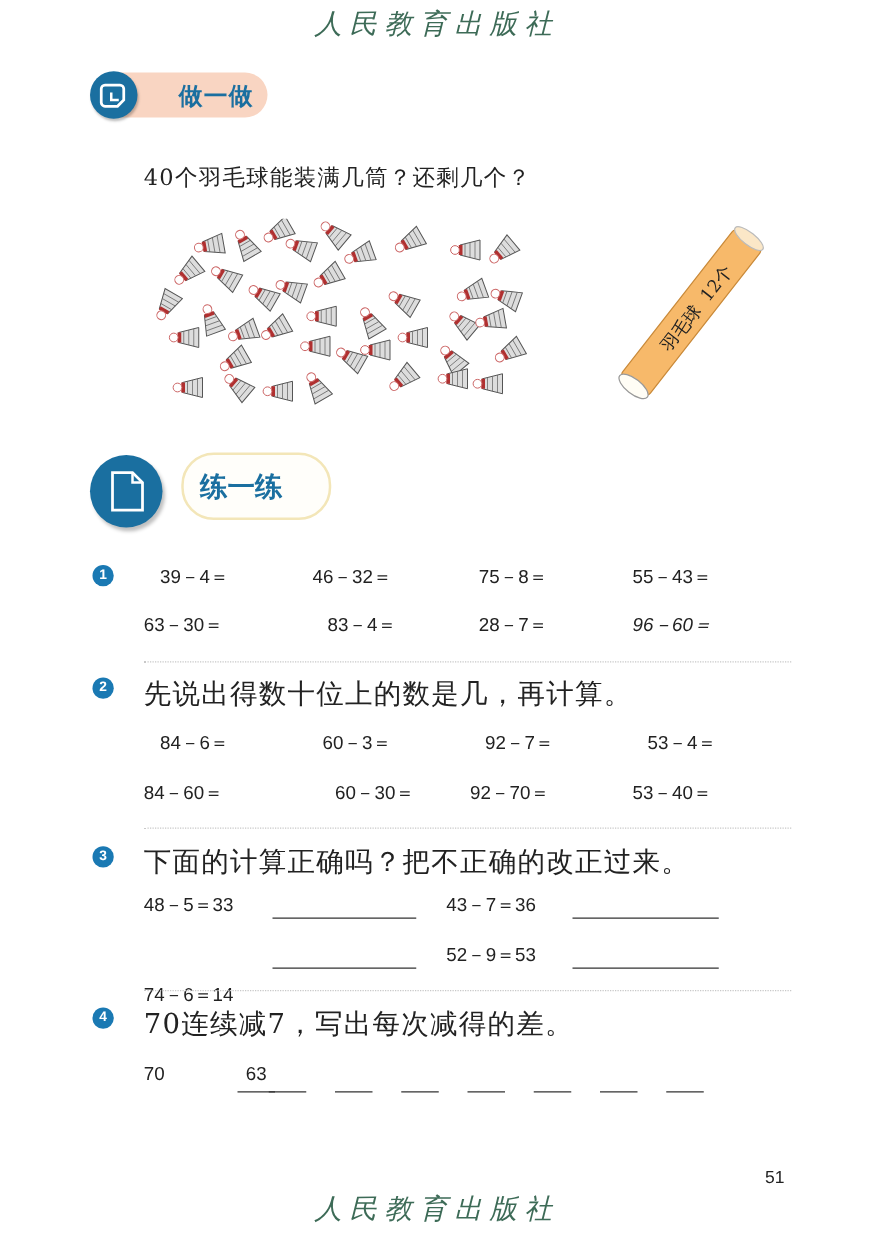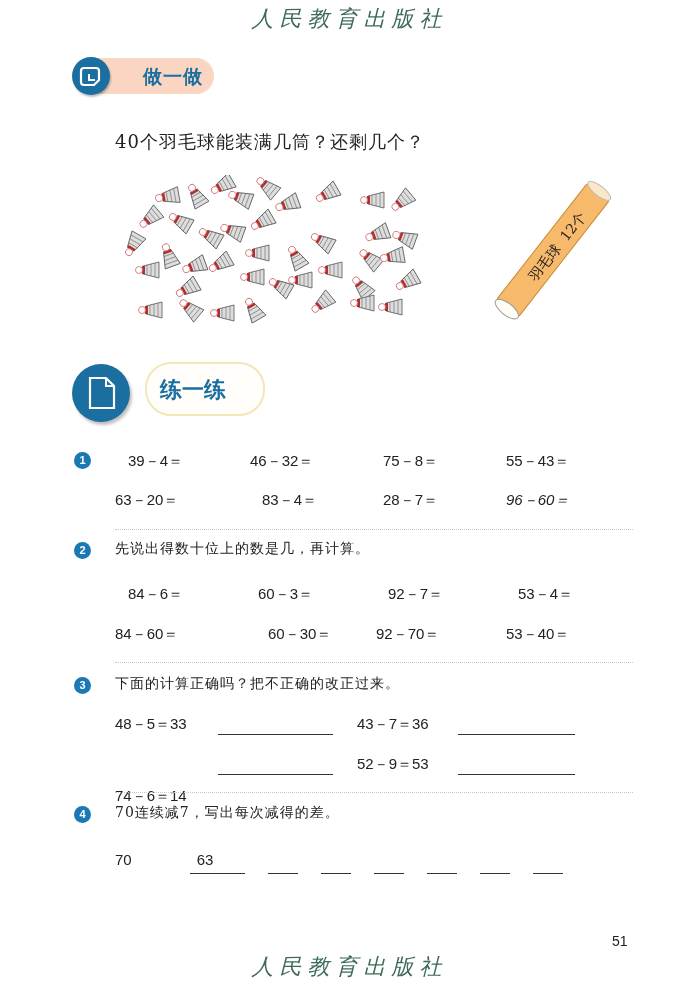--- a/index.html
+++ b/index.html
@@ -2,21 +2,21 @@
 <html><head>
 <meta charset="utf-8">
 <style>
   html, body { margin: 0; padding: 0; background: #ffffff; }
   body { width: 699px; height: 988px; position: relative; overflow: hidden;
          font-family: "DejaVu Serif", "Liberation Serif", serif; color: #222; }
   .abs { position: absolute; }
   .publisher { left: 0; width: 699px; text-align: center; font-family: "DejaVu Serif", serif;
                font-style: italic; color: #3d6b57; font-size: 22px; letter-spacing: 6px; }
   .num { font-family: "Liberation Sans", "DejaVu Sans", sans-serif; font-size: 15px; color: #222; }
-  .cn { font-family: "DejaVu Serif", serif; font-size: 14px; color: #222; letter-spacing: 1px; }
+  .cn { font-family: "DejaVu Serif", serif; font-size: 22px; color: #222; letter-spacing: 1px; }
 
   
   .zuo-pill { left: 78px; top: 58px; width: 136px; height: 36px; background: #f9d5c2;
               border-radius: 18px; }
   .zuo-icon { left: 72px; top: 57px; width: 38px; height: 38px; border-radius: 50%;
               background: #1a6fa0; box-shadow: 1px 2px 2px rgba(0,0,0,0.25); }
   .zuo-label { left: 128px; top: 64px; font-size: 19px; color: #1a6fa0; font-weight: bold;
                font-family: "DejaVu Serif", serif; letter-spacing: 1px; margin-left: 15px; }
 
   
@@ -399,21 +399,21 @@
   </svg>
 </div>
 <div class="abs lian-pill"></div>
 <div class="abs lian-label">练一练</div>
 
 <div class="abs badge" style="left:74px; top:452px;">1</div>
 <div class="abs num" style="left:128px; top:452px;">39－4＝</div>
 <div class="abs num" style="left:250px; top:452px;">46－32＝</div>
 <div class="abs num" style="left:383px; top:452px;">75－8＝</div>
 <div class="abs num" style="left:506px; top:452px;">55－43＝</div>
-<div class="abs num" style="left:115px; top:491px;">63－20＝</div>
+<div class="abs num" style="left:115px; top:491px;">63－30＝</div>
 <div class="abs num" style="left:262px; top:491px;">83－4＝</div>
 <div class="abs num" style="left:383px; top:491px;">28－7＝</div>
 <div class="abs num" style="left:506px; top:491px;font-style:italic;">96－60＝</div>
 <div class="abs divider" style="top:529px;"></div>
 
 <div class="abs badge" style="left:74px; top:542px;">2</div>
 <div class="abs cn" style="left:115px; top:540px;">先说出得数十位上的数是几，再计算。</div>
 <div class="abs num" style="left:128px; top:585px;">84－6＝</div>
 <div class="abs num" style="left:258px; top:585px;">60－3＝</div>
 <div class="abs num" style="left:388px; top:585px;">92－7＝</div>

